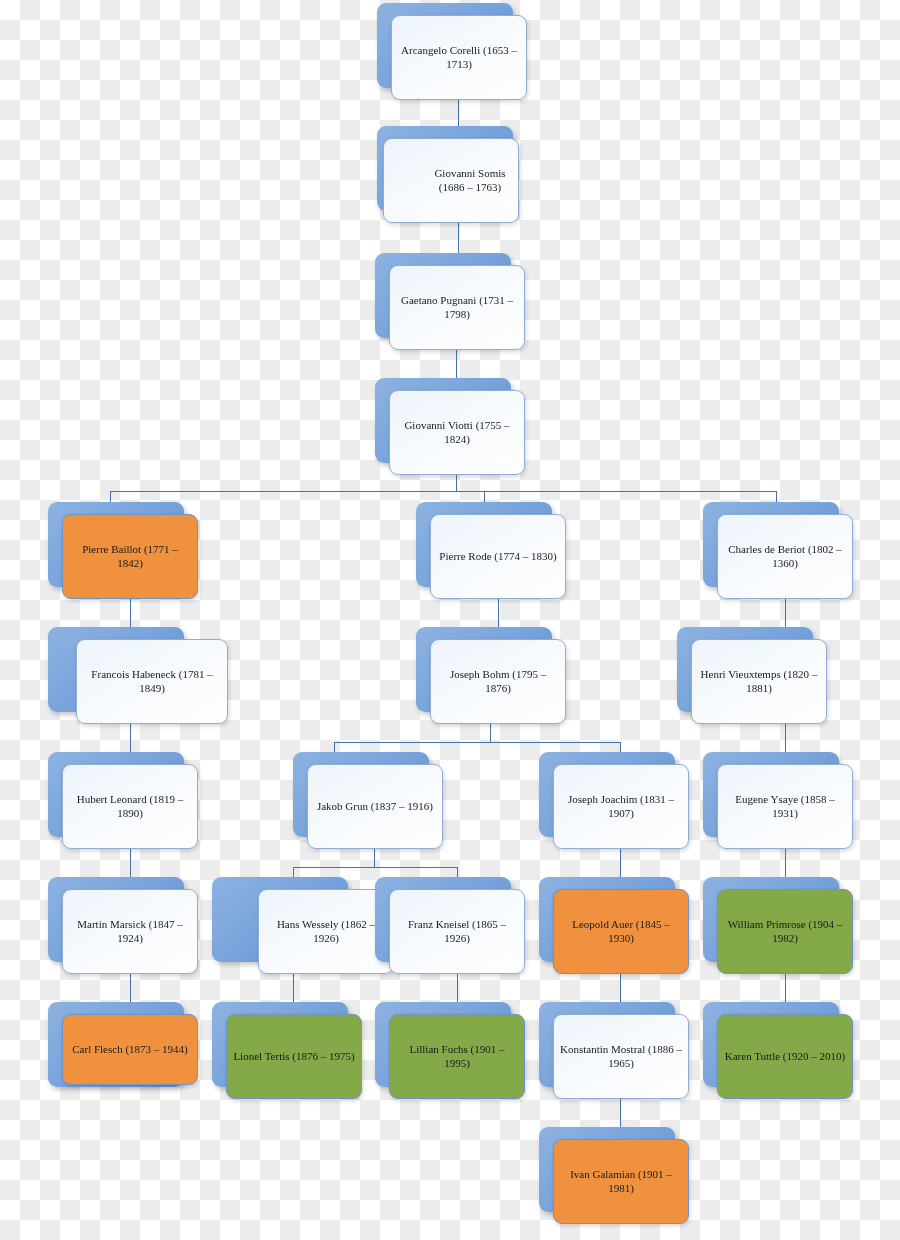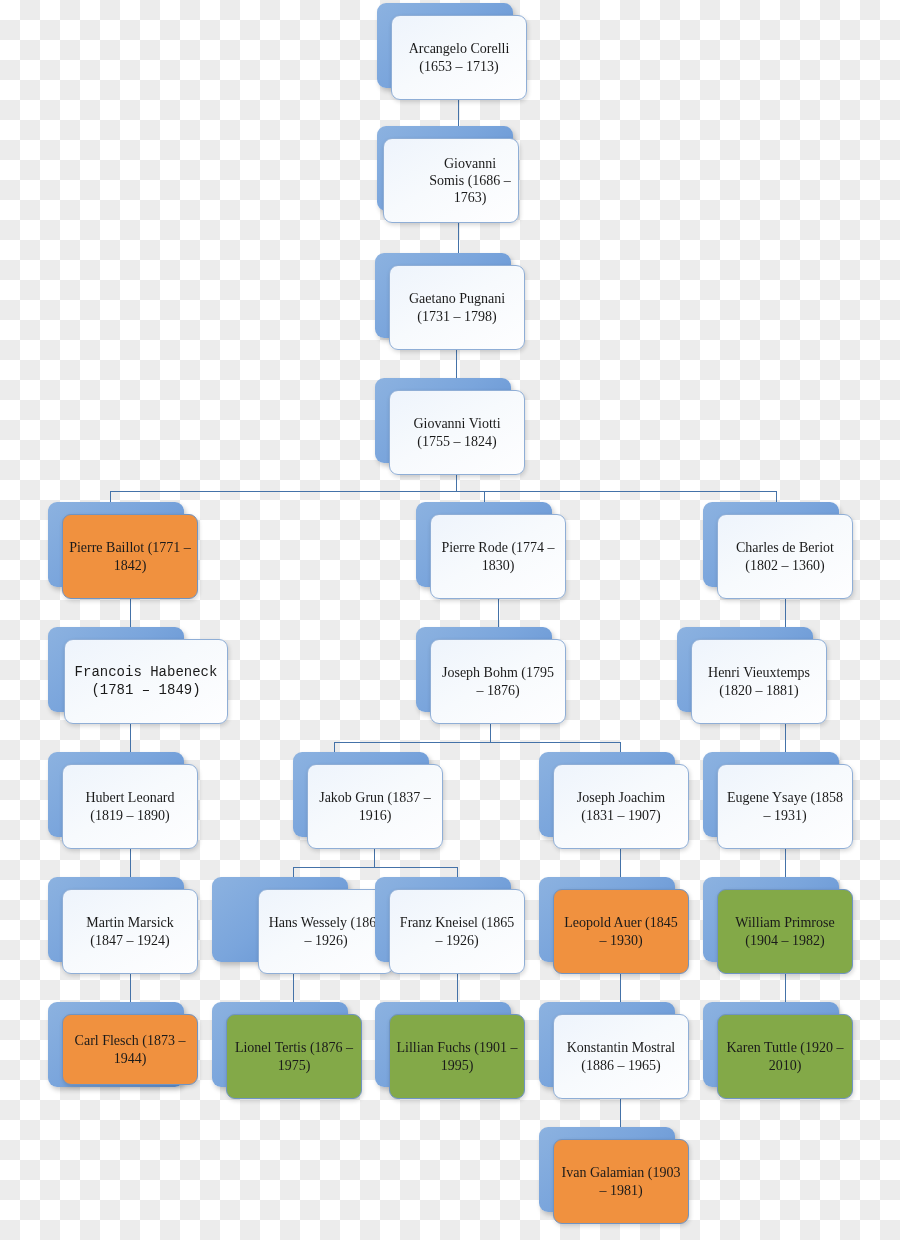--- a/index.html
+++ b/index.html
@@ -48,21 +48,21 @@
   .node .card {
     position: absolute;
     border-radius: 9px;
     border: 1px solid #8faed6;
     box-sizing: border-box;
     display: flex;
     align-items: center;
     justify-content: center;
     text-align: center;
     color: #1a1a1a;
-    font-size: 14px;
+    font-size: 11px;
     line-height: 1.22;
     padding: 2px 6px;
     box-shadow: 1px 2px 4px rgba(0,0,0,0.16);
   }
   .node .card.white {
     background: linear-gradient(150deg, #eef4fc 0%, #f7fafd 48%, #fefeff 100%);
   }
   .node .card.orange {
     background: #f0913f;
     border-color: #6f94c4;
@@ -150,21 +150,21 @@
         </div>
       </div>
       <div class="node" style="left: 703px; top: 502px; width: 150px; height: 97px;">
         <div class="shadow" style="width: 136px; height: 85px;"></div>
         <div class="card white" style="left: 14px; top: 12px; width: 136px; height: 85px;">
           <span class="txt">Charles de Beriot (1802 – 1360)</span>
         </div>
       </div>
       <div class="node" style="left: 48px; top: 627px; width: 150px; height: 97px;">
         <div class="shadow" style="width: 136px; height: 85px;"></div>
-        <div class="card white" style="left: 16px; top: 12px; width: 164px; height: 85px; font-family: Liberation Mono, monospace;">
+        <div class="card white" style="left: 28px; top: 12px; width: 152px; height: 85px;">
           <span class="txt">Francois Habeneck (1781 – 1849)</span>
         </div>
       </div>
       <div class="node" style="left: 416px; top: 627px; width: 150px; height: 97px;">
         <div class="shadow" style="width: 136px; height: 85px;"></div>
         <div class="card white" style="left: 14px; top: 12px; width: 136px; height: 85px;">
           <span class="txt">Joseph Bohm (1795 – 1876)</span>
         </div>
       </div>
       <div class="node" style="left: 677px; top: 627px; width: 150px; height: 97px;">
@@ -253,17 +253,17 @@
       </div>
       <div class="node" style="left: 703px; top: 1002px; width: 150px; height: 97px;">
         <div class="shadow" style="width: 136px; height: 85px;"></div>
         <div class="card green" style="left: 14px; top: 12px; width: 136px; height: 85px;">
           <span class="txt">Karen Tuttle (1920 – 2010)</span>
         </div>
       </div>
       <div class="node" style="left: 539px; top: 1127px; width: 150px; height: 97px;">
         <div class="shadow" style="width: 136px; height: 85px;"></div>
         <div class="card orange" style="left: 14px; top: 12px; width: 136px; height: 85px;">
-          <span class="txt">Ivan Galamian (1903 – 1981)</span>
+          <span class="txt">Ivan Galamian (1901 – 1981)</span>
         </div>
       </div>
     </div>
 </div>
 
 </body></html>

